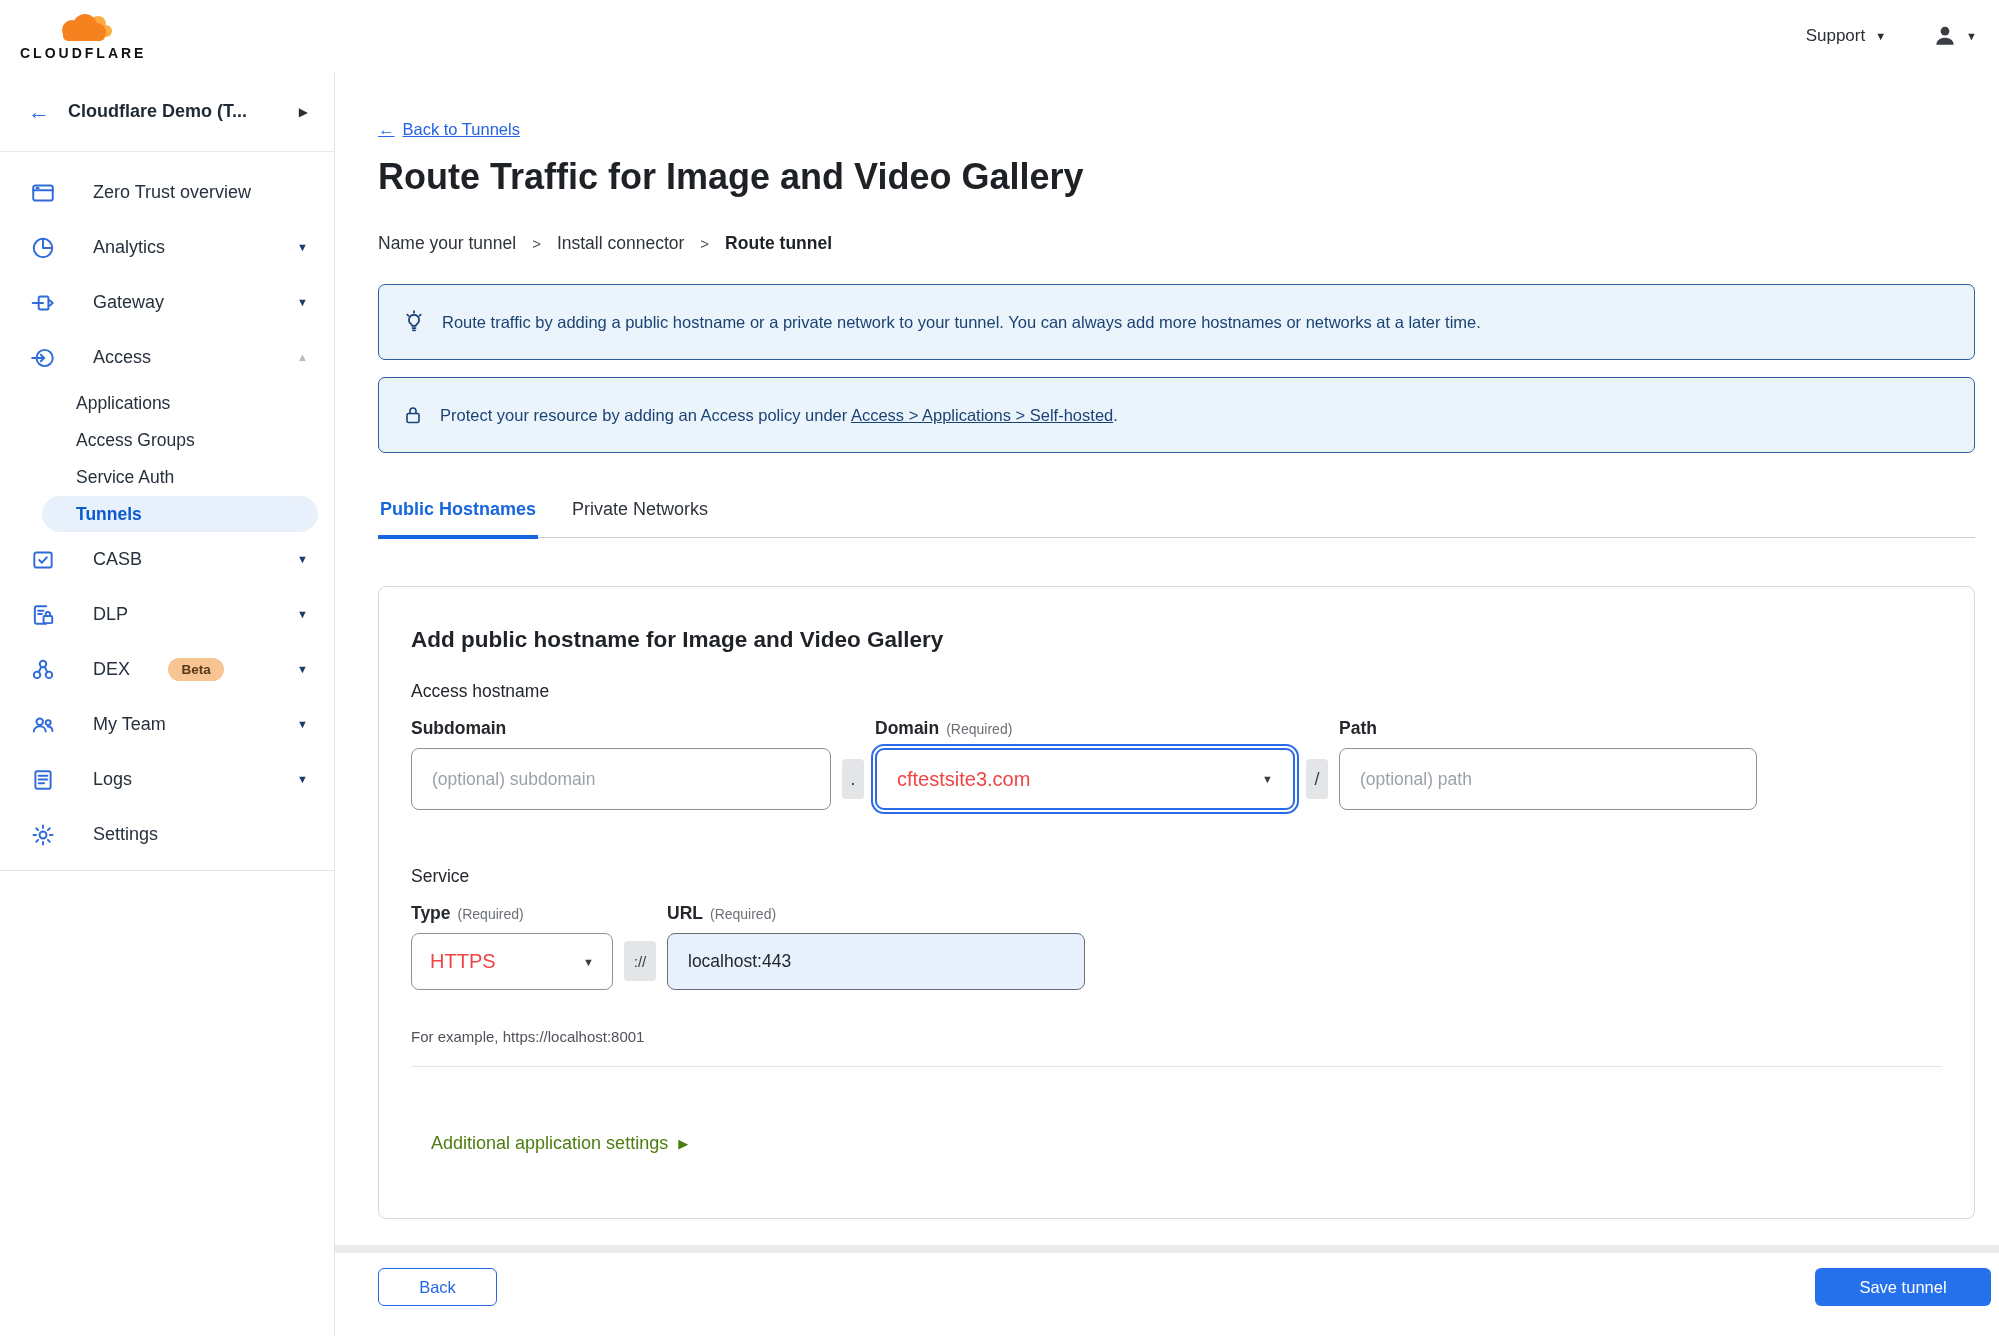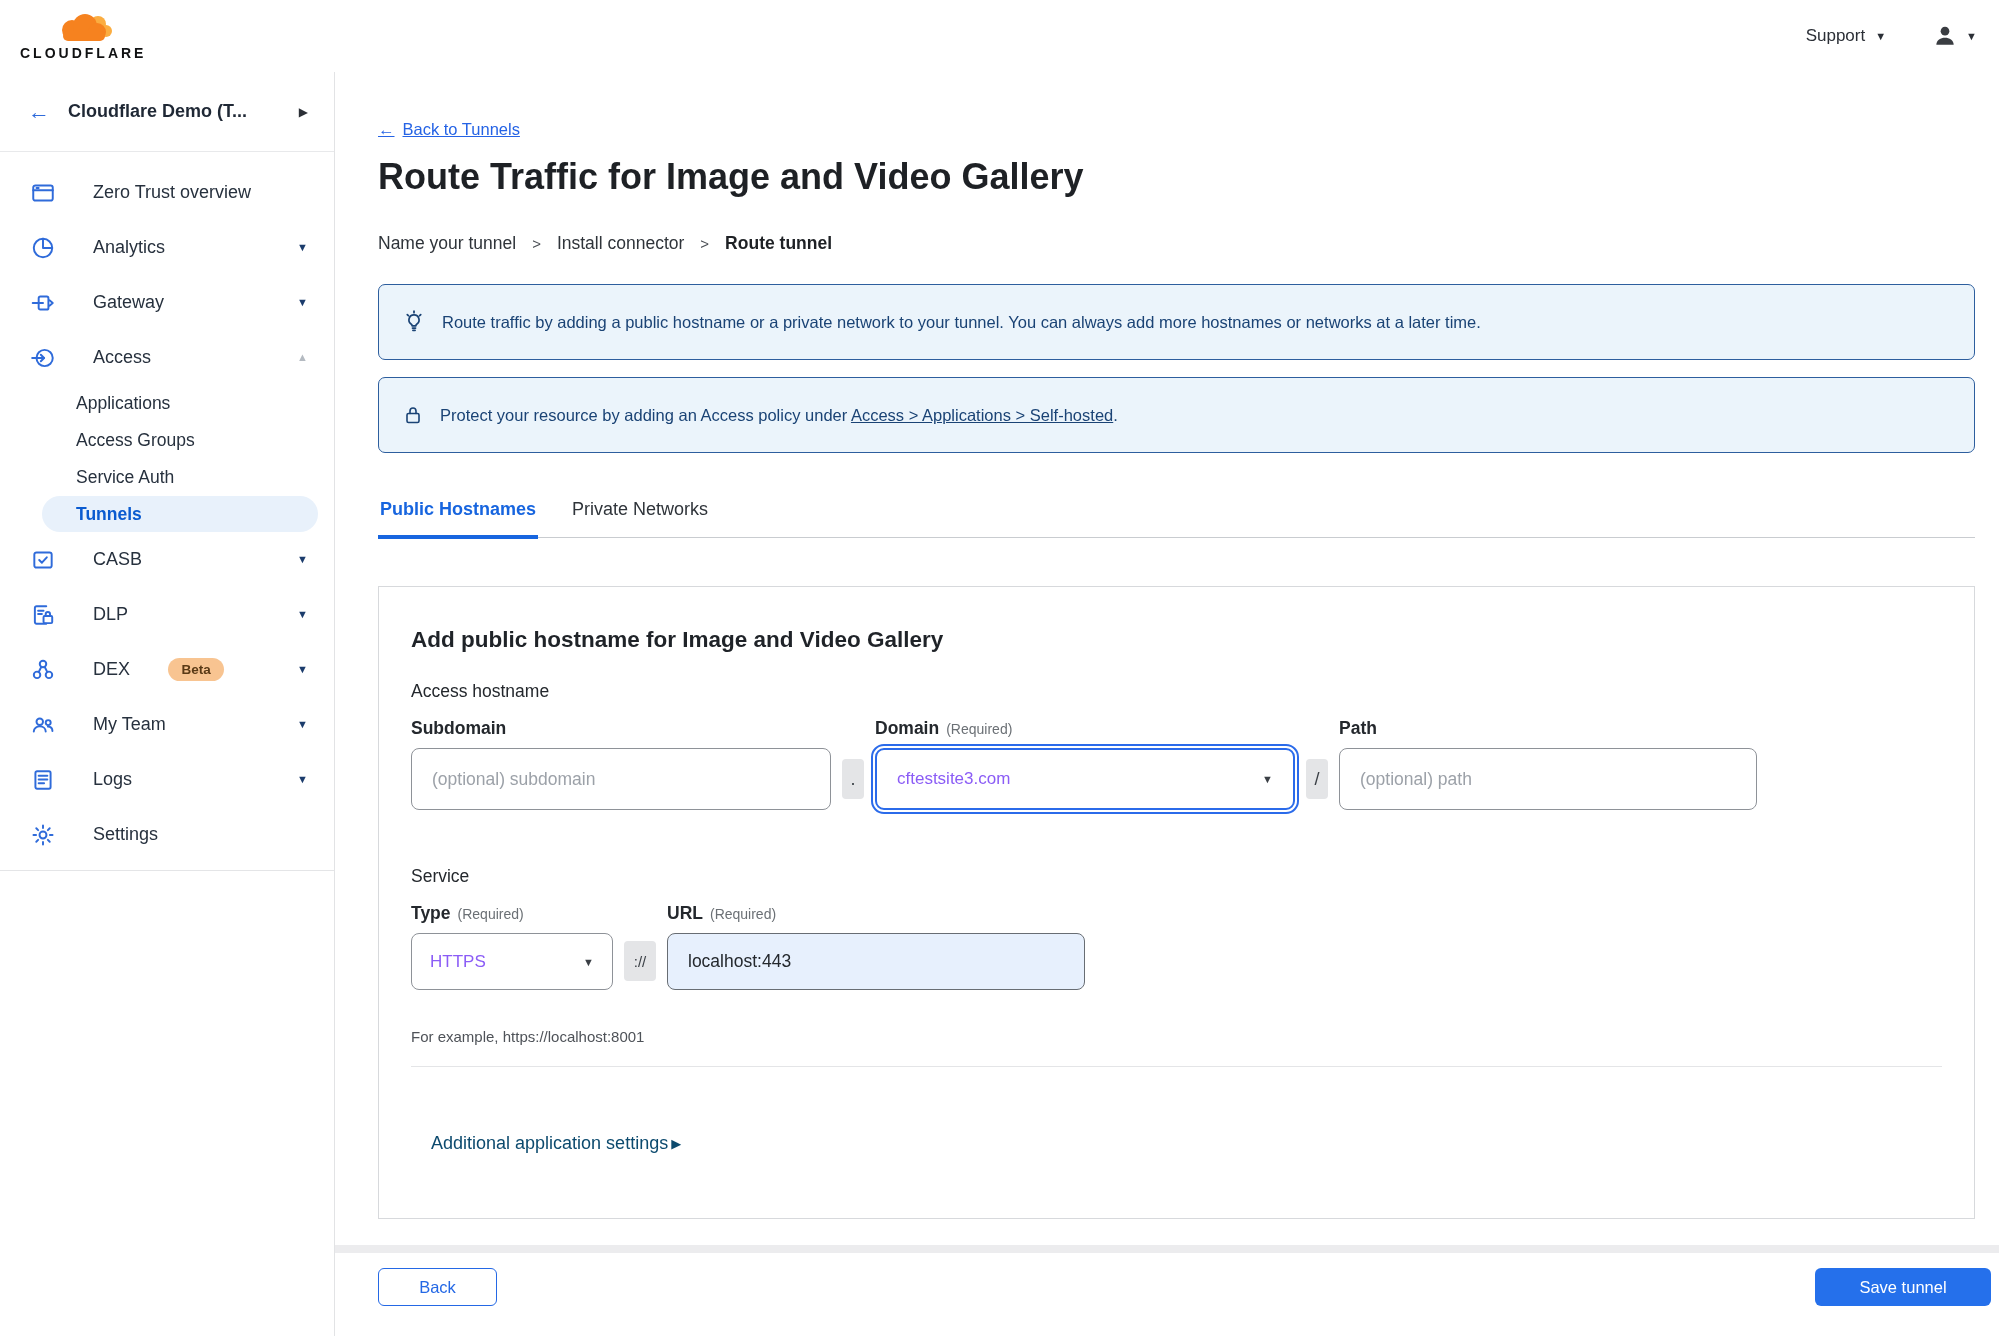--- a/index.html
+++ b/index.html
@@ -55,48 +55,48 @@
   .banner { margin-top:30px; height:76px; border:1.5px solid #2D5E9E; background:#EBF4FB;
             border-radius:7px; display:flex; align-items:center; gap:15px; padding:0 22px;
             font-size:16.5px; color:#1A4375; }
   .banner + .banner { margin-top:17px; }
   .banner a { color:#1A4375; text-decoration:underline; cursor:pointer; }
 
   .tabs { margin-top:46px; display:flex; gap:32px; border-bottom:1px solid #C9CCD0; }
   .tab { font-size:18px; padding:0 2px 15px 2px; color:#2F343A; cursor:pointer; }
   .tab.active { color:#1765DF; font-weight:700; border-bottom:4px solid #1765DF; margin-bottom:-2px; }
 
-  .card { margin-top:48px; border:1px solid #D7D9DC; border-radius:0; background:#fff;
+  .card { margin-top:48px; border:1px solid #D7D9DC; border-radius:8px; background:#fff;
           padding:40px 32px 64px 32px; }
   .card-heading { font-size:22.5px; font-weight:700; color:#1F2328; }
   .section-label { margin-top:28px; font-size:17.5px; color:#24282D; }
 
   .field-row { margin-top:16px; display:flex; align-items:flex-end; }
   .fgroup { display:flex; flex-direction:column; }
   .flabel { font-size:17.5px; font-weight:700; color:#24282D; margin-bottom:9px; }
   .freq { font-size:14px; font-weight:400; color:#6B7075; margin-left:7px; }
   .tinput { height:62px; border:1.5px solid #8E9298; border-radius:8px; padding:0 20px;
             font-size:17.5px; color:#24282D; font-family:"Liberation Sans", sans-serif; background:#fff; outline:none; }
   .tinput::placeholder { color:#9CA1A8; }
   .chip { background:#E4E5E7; border-radius:4px; color:#3A3F45; display:flex; align-items:center;
           justify-content:center; height:40px; margin:0 11px 11px 11px; font-size:18px; }
   .chip.dot, .chip.slash { width:22px; }
   .chip.scheme { width:32px; font-size:15px; margin-bottom:9px; }
   .select { display:flex; align-items:center; justify-content:space-between; background:#fff; cursor:pointer; }
-  .select .sval { font-size:17px; color:#8b5cf6; }
+  .select .sval { font-size:20px; color:#ef4444; }
   .select .sarrow { font-size:11px; color:#3A3F45; }
   .select-plain { height:57px; width:202px; border:1.5px solid #8E9298; border-radius:8px; padding:0 18px; }
   .select-focus { height:62px; width:420px; border:2px solid #2B6BEA; outline:2px solid #2B6BEA;
                   outline-offset:2px; border-radius:9px; padding:0 20px; }
   .url-input { height:57px; width:418px; background:#E7F0FD; border:1.5px solid #686D73; }
 
   .example { margin-top:38px; font-size:15px; color:#4E5258; }
   .card-divider { margin-top:21px; border-top:1px solid #E4E5E7; }
-  .addl { margin-top:66px; margin-left:20px; display:inline-flex; align-items:center; gap:3px;
-          color:#0c4a6e; font-size:18px; cursor:pointer; }
+  .addl { margin-top:66px; margin-left:20px; display:inline-flex; align-items:center; gap:10px;
+          color:#4d7c0f; font-size:18px; cursor:pointer; }
   .addl .tri { font-size:13px; }
 
   .bottom-strip { position:absolute; left:0; top:1173px; width:1664px; height:8px; background:#ECECEE; }
   .footer-row { position:absolute; left:43px; right:8px; top:1196px; display:flex; justify-content:space-between; }
   .btn { height:38px; border-radius:6px; font-size:16.5px; font-family:"Liberation Sans", sans-serif;
          display:flex; align-items:center; justify-content:center; cursor:pointer; }
   .btn-back { width:119px; background:#fff; border:1.5px solid #2468E5; color:#2468E5; }
   .btn-save { width:176px; background:#2570EB; border:none; color:#fff; }
 
   svg .stroke { fill:none; stroke:#2F6BDA; stroke-width:1.8; stroke-linecap:round; stroke-linejoin:round; }

